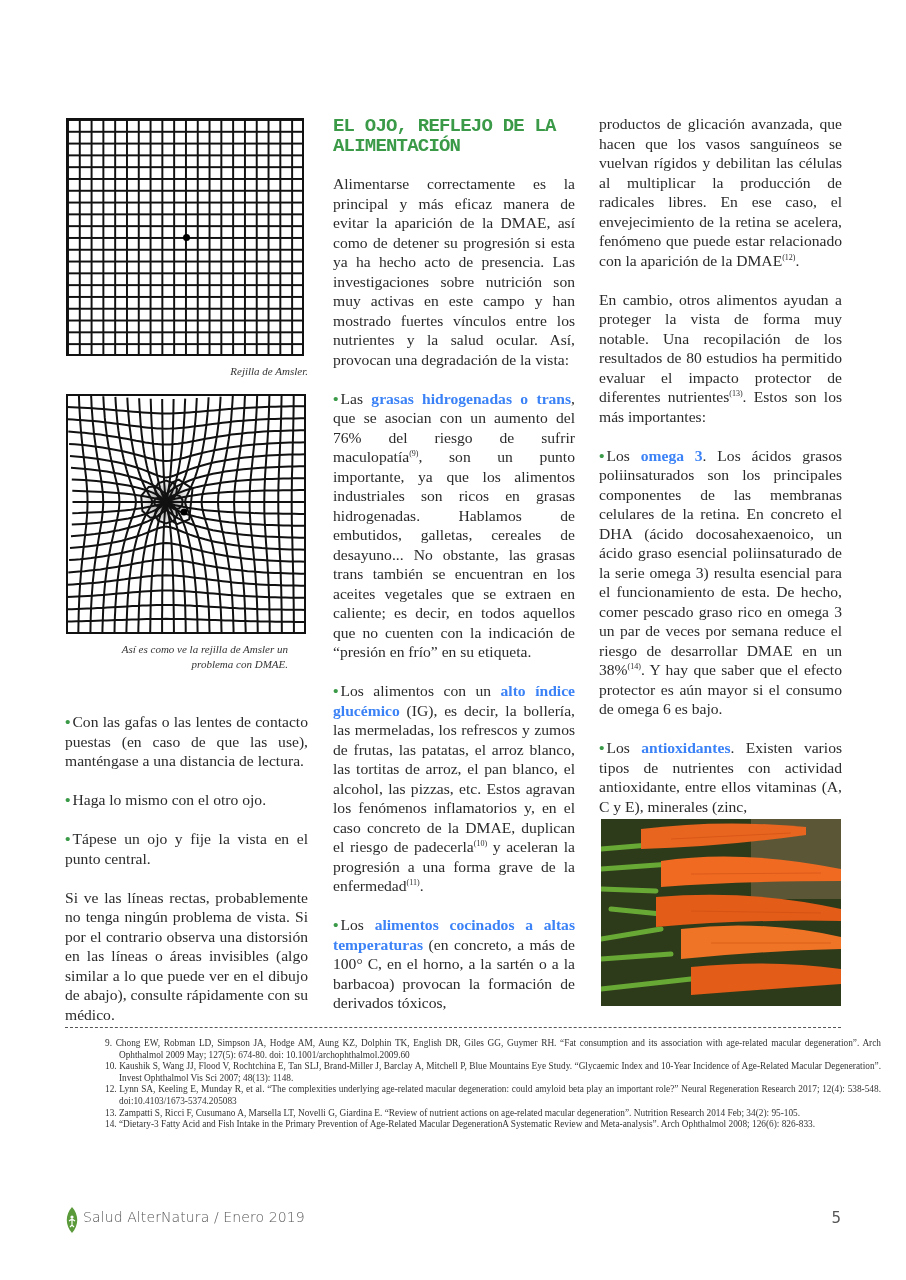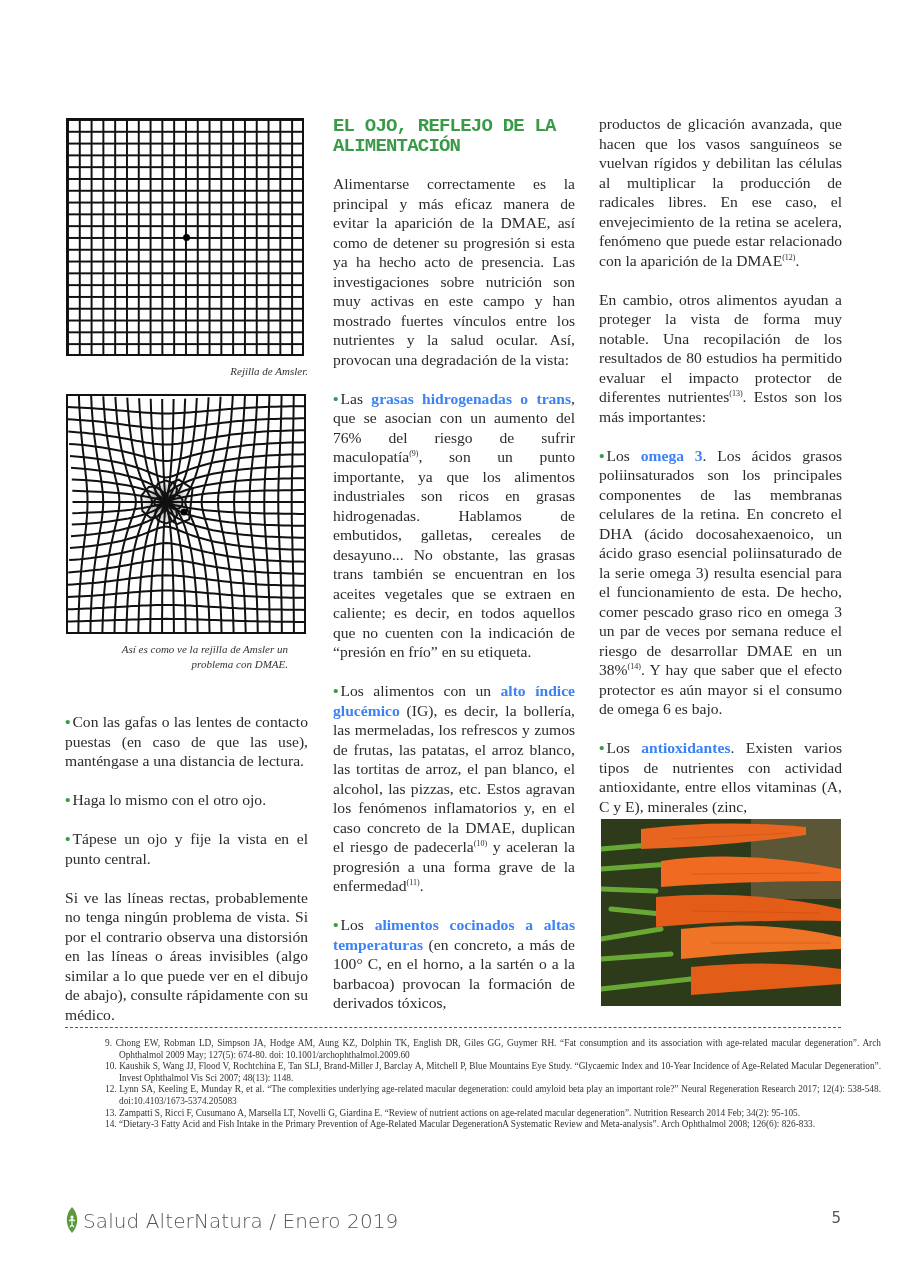--- a/index.html
+++ b/index.html
@@ -21,21 +21,21 @@
                 linear-gradient(to right, #111 2px, transparent 2px),
                 linear-gradient(to bottom, #111 2px, transparent 2px);
               background-size: 11.8px 11.8px; background-position: -1px -1px; position: relative; margin-left: 1px; }
   .dot { position: absolute; width: 7px; height: 7px; border-radius: 50%; background: #000; }
   .caption { font-style: italic; font-size: 11px; line-height: 15px; text-align: right; color: #333; margin-top: 8px; }
   .distorted svg { display: block; }
   .divider { position: absolute; left: 65px; top: 1027px; width: 776px; border-top: 1px dashed #555; }
   #footnotes { position: absolute; left: 65px; top: 1038px; width: 776px; font-size: 9.3px; line-height: 11.6px; color: #333; margin-left: 40px; }
   #footnotes .fn { padding-left: 14px; text-indent: -14px; margin: 0; text-align: justify; }
   #footer { position: absolute; left: 65px; top: 1207px; width: 776px; height: 28px; }
-  .footer-text { position: absolute; left: 18px; top: 2px; font-family: "DejaVu Sans", sans-serif; font-size: 20px;
+  .footer-text { position: absolute; left: 18px; top: 2px; font-family: "DejaVu Sans", sans-serif; font-size: 14px;
                  font-weight: 300; color: #555; letter-spacing: 0.1px; }
   .page-num { position: absolute; right: 0; top: 2px; font-family: "DejaVu Sans", sans-serif; font-size: 15px; color: #555; }
   .leaf { position: absolute; left: 0; top: 0; }
   .photo { position: absolute; left: 601px; top: 819px; width: 240px; height: 187px; overflow: hidden;
            background: linear-gradient(160deg, #3b5a20 0%, #2c3d18 40%, #1e2a10 100%); }
 </style>
 </head>
 <body>
 
 <div class="figure" style="top:118px;">

